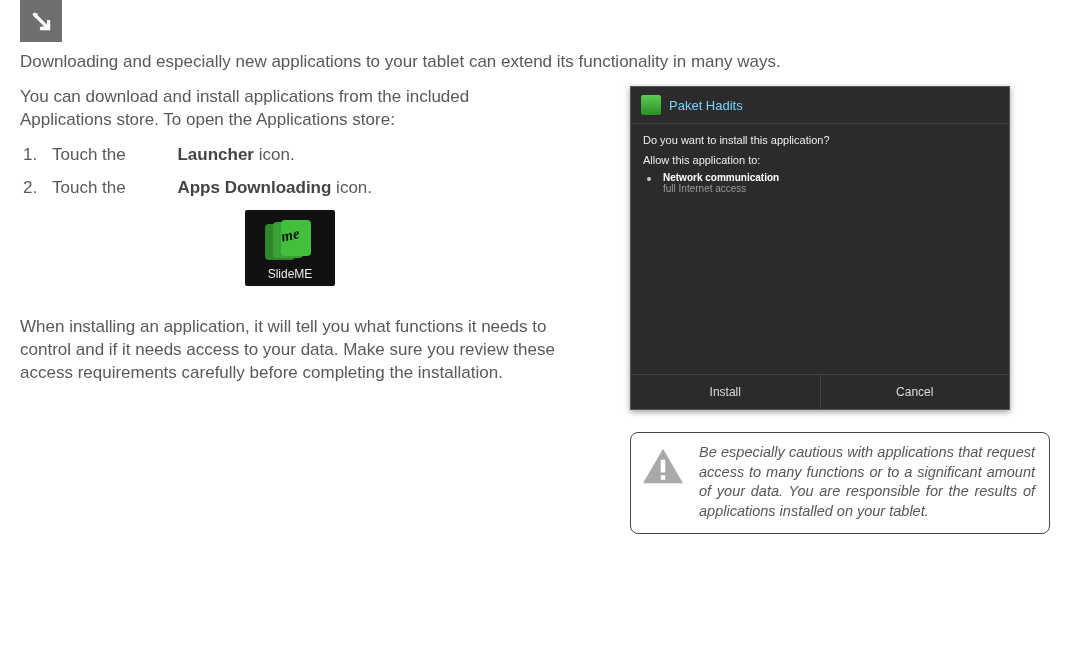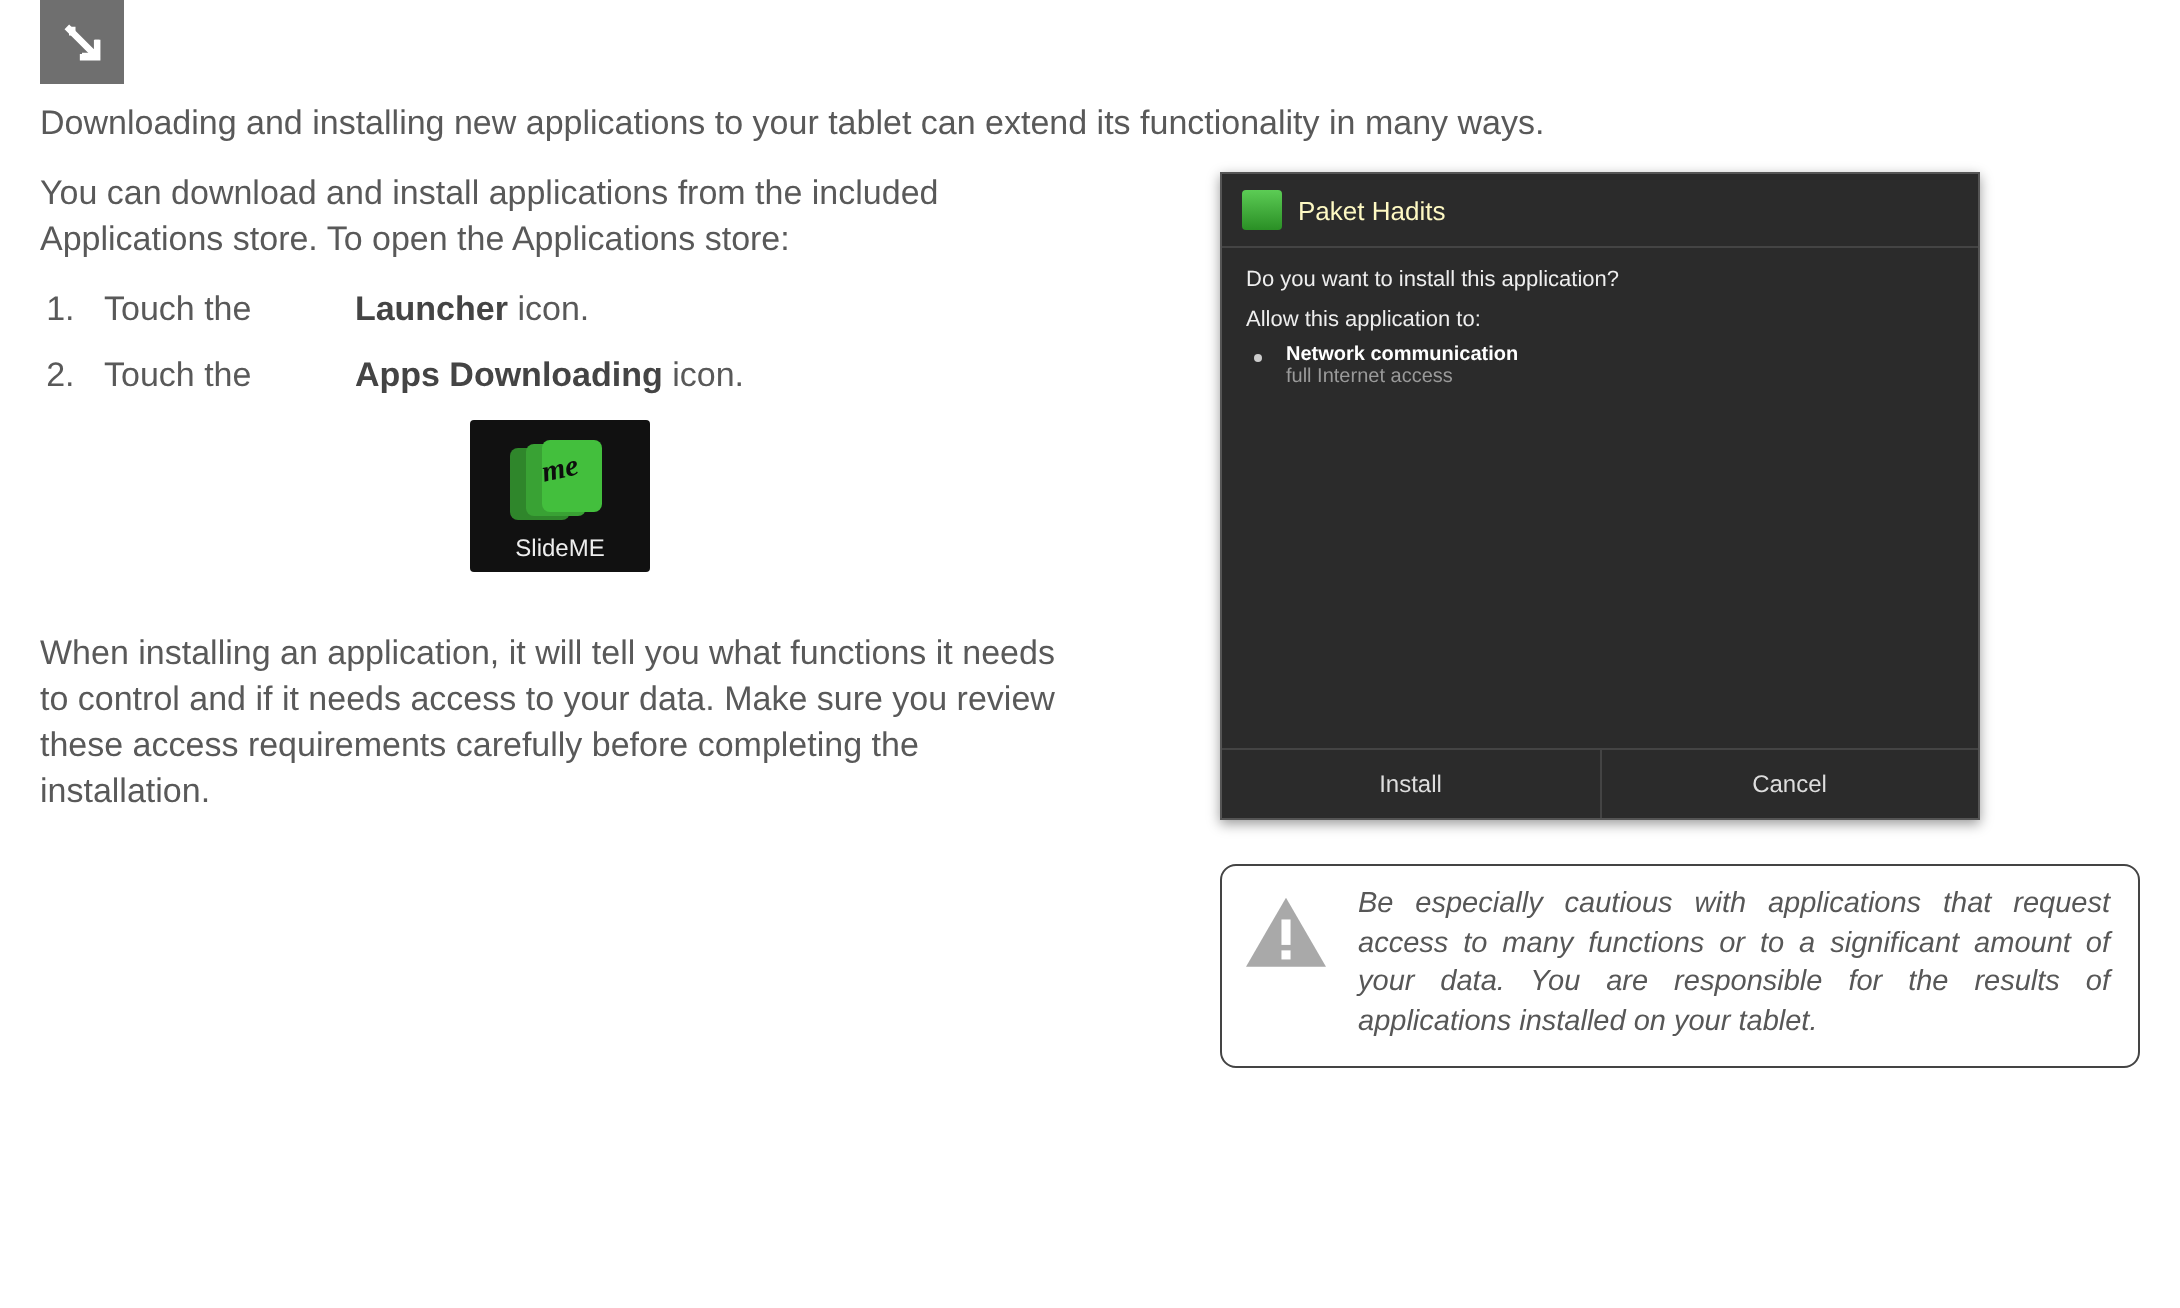--- a/index.html
+++ b/index.html
@@ -103,21 +103,21 @@
     border: 1px solid #555;
     box-shadow: 0 2px 6px rgba(0,0,0,.4);
     margin-bottom: 22px;
   }
   .dlg-title {
     display: flex; align-items: center;
     padding: 8px 10px;
     border-bottom: 1px solid #444;
     gap: 8px;
     font-size: 13px;
-    color: #fef9c3;
+    color: #7dd3fc;
   }
   .dlg-icon {
     width: 20px; height: 20px;
     background: linear-gradient(#5ccc55, #2a8f25);
     border-radius: 2px;
     position: relative;
   }
   .dlg-body { padding: 10px 12px; min-height: 250px; }
   .dlg-q { margin-bottom: 8px; color: #eee; }
   .dlg-allow { margin-bottom: 6px; color: #eee; }
@@ -144,21 +144,21 @@
   .dlg-btn:last-child { border-right: none; }
 
   
   .warn-box {
     border: 1.2px solid #444;
     border-radius: 8px;
     padding: 10px 14px 12px 10px;
     display: flex;
     gap: 14px;
     align-items: flex-start;
-    width: 460px;
+    width: 420px;
   }
   .warn-icon {
     width: 44px; height: 40px;
     flex: 0 0 auto;
     margin-top: 4px;
   }
   .warn-text {
     font-style: italic;
     color: #575757;
     font-size: 14.5px;
@@ -171,21 +171,21 @@
 
 <div class="header">
   <div class="arrow-box">
     <svg viewBox="0 0 24 24" width="26" height="26">
         <path d="M5 5h4v2H8.4l9.6 9.6V11h2v8h-8v-2h5.6L8 7.4V9H6V5z" transform="rotate(0)"></path>
         <path d="M5 5 L19 19 M19 11 V19 H11" fill="none" stroke="#fff" stroke-width="3"></path>
       </svg>
   </div>
 </div>
 
-<p class="intro">Downloading and installing new applications to your tablet can extend its functionality in many ways.</p>
+<p class="intro">Downloading and especially new applications to your tablet can extend its functionality in many ways.</p>
 
 <div class="columns">
   <div class="col-left">
     <p>You can download and install applications from the included Applications store. To open the Applications store:</p>
     <ol>
       <li>
         <span>Touch the </span><span class="bold">Launcher</span><span> icon.</span>
       </li>
       <li>
         <span>Touch the </span><span class="bold">Apps Downloading</span><span> icon.</span>

